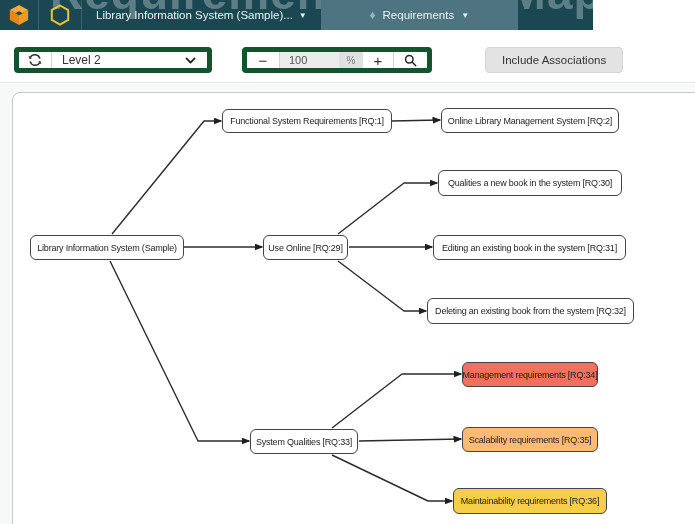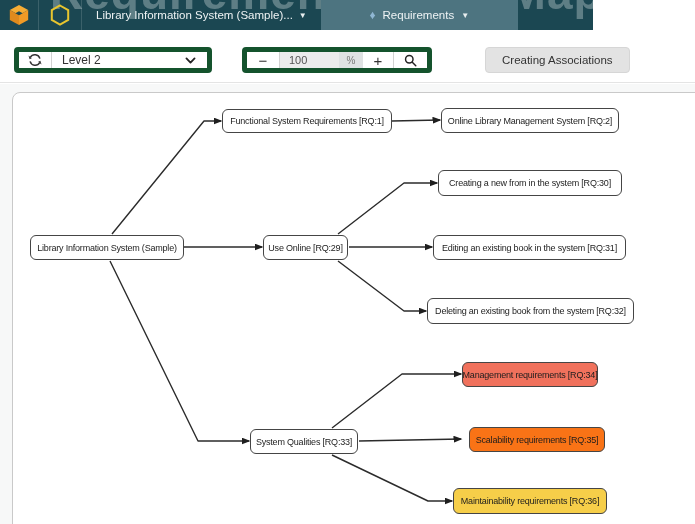--- a/index.html
+++ b/index.html
@@ -155,21 +155,21 @@
       <div class="pct-seg">%</div>
       <button class="tb-btn plus-btn">+</button>
       <button class="tb-btn search-btn">
         <svg width="13" height="13" viewBox="0 0 16 16">
           <circle cx="6.5" cy="6.5" r="4.6" fill="none" stroke="#222" stroke-width="1.8"></circle>
           <line x1="10.2" y1="10.2" x2="14.5" y2="14.5" stroke="#222" stroke-width="1.8" stroke-linecap="round"></line>
         </svg>
       </button>
     </div>
 
-    <button class="assoc-btn">Creating Associations</button>
+    <button class="assoc-btn">Include Associations</button>
   </div>
 </div>
 
 <div class="content-bg"></div>
 <div class="panel"></div>
 
 <svg id="edges-svg">
   <defs>
     <marker id="arrow" markerWidth="9" markerHeight="8" refX="7.5" refY="3.5" orient="auto" markerUnits="userSpaceOnUse">
       <path d="M0,0 L9,3.5 L0,7 Z" fill="#1f1f1f"></path>
@@ -184,21 +184,21 @@
     <path d="M338,261 L 404,311 L 426,311" class="edge" marker-end="url(#arrow)"></path>
     <path d="M332,428 L 402,374 L 461,374" class="edge" marker-end="url(#arrow)"></path>
     <path d="M359,441 L 461,439" class="edge" marker-end="url(#arrow)"></path>
     <path d="M332,455 L 428,501 L 452,501" class="edge" marker-end="url(#arrow)"></path>
   </svg>
 
 <div id="diagram-canvas">
     <div class="node" style="left: 30px; top: 235px; width: 154px; height: 25px; background: rgb(255, 255, 255);">Library Information System (Sample)</div>
     <div class="node" style="left: 222px; top: 109px; width: 170px; height: 24px; background: rgb(255, 255, 255);">Functional System Requirements [RQ:1]</div>
     <div class="node" style="left: 441px; top: 108px; width: 178px; height: 25px; background: rgb(255, 255, 255);">Online Library Management System [RQ:2]</div>
-    <div class="node" style="left: 438px; top: 170px; width: 184px; height: 26px; background: rgb(255, 255, 255);">Creating a new from in the system [RQ:30]</div>
+    <div class="node" style="left: 438px; top: 170px; width: 184px; height: 26px; background: rgb(255, 255, 255);">Qualities a new book in the system [RQ:30]</div>
     <div class="node" style="left: 263px; top: 235px; width: 85px; height: 25px; background: rgb(255, 255, 255);">Use Online [RQ:29]</div>
     <div class="node" style="left: 433px; top: 235px; width: 193px; height: 25px; background: rgb(255, 255, 255);">Editing an existing book in the system [RQ:31]</div>
     <div class="node" style="left: 427px; top: 298px; width: 207px; height: 26px; background: rgb(255, 255, 255);">Deleting an existing book from the system [RQ:32]</div>
     <div class="node" style="left: 462px; top: 362px; width: 136px; height: 25px; background: rgb(240, 113, 92);">Management requirements [RQ:34]</div>
     <div class="node" style="left: 250px; top: 429px; width: 108px; height: 25px; background: rgb(255, 255, 255);">System Qualities [RQ:33]</div>
-    <div class="node" style="left: 462px; top: 427px; width: 136px; height: 25px; background: #f97316; margin-left: 7px;">Scalability requirements [RQ:35]</div>
+    <div class="node" style="left: 462px; top: 427px; width: 136px; height: 25px; background: #fdba74;">Scalability requirements [RQ:35]</div>
     <div class="node" style="left: 453px; top: 488px; width: 154px; height: 26px; background: rgb(246, 206, 73);">Maintainability requirements [RQ:36]</div>
   </div>
 
 </body></html>

